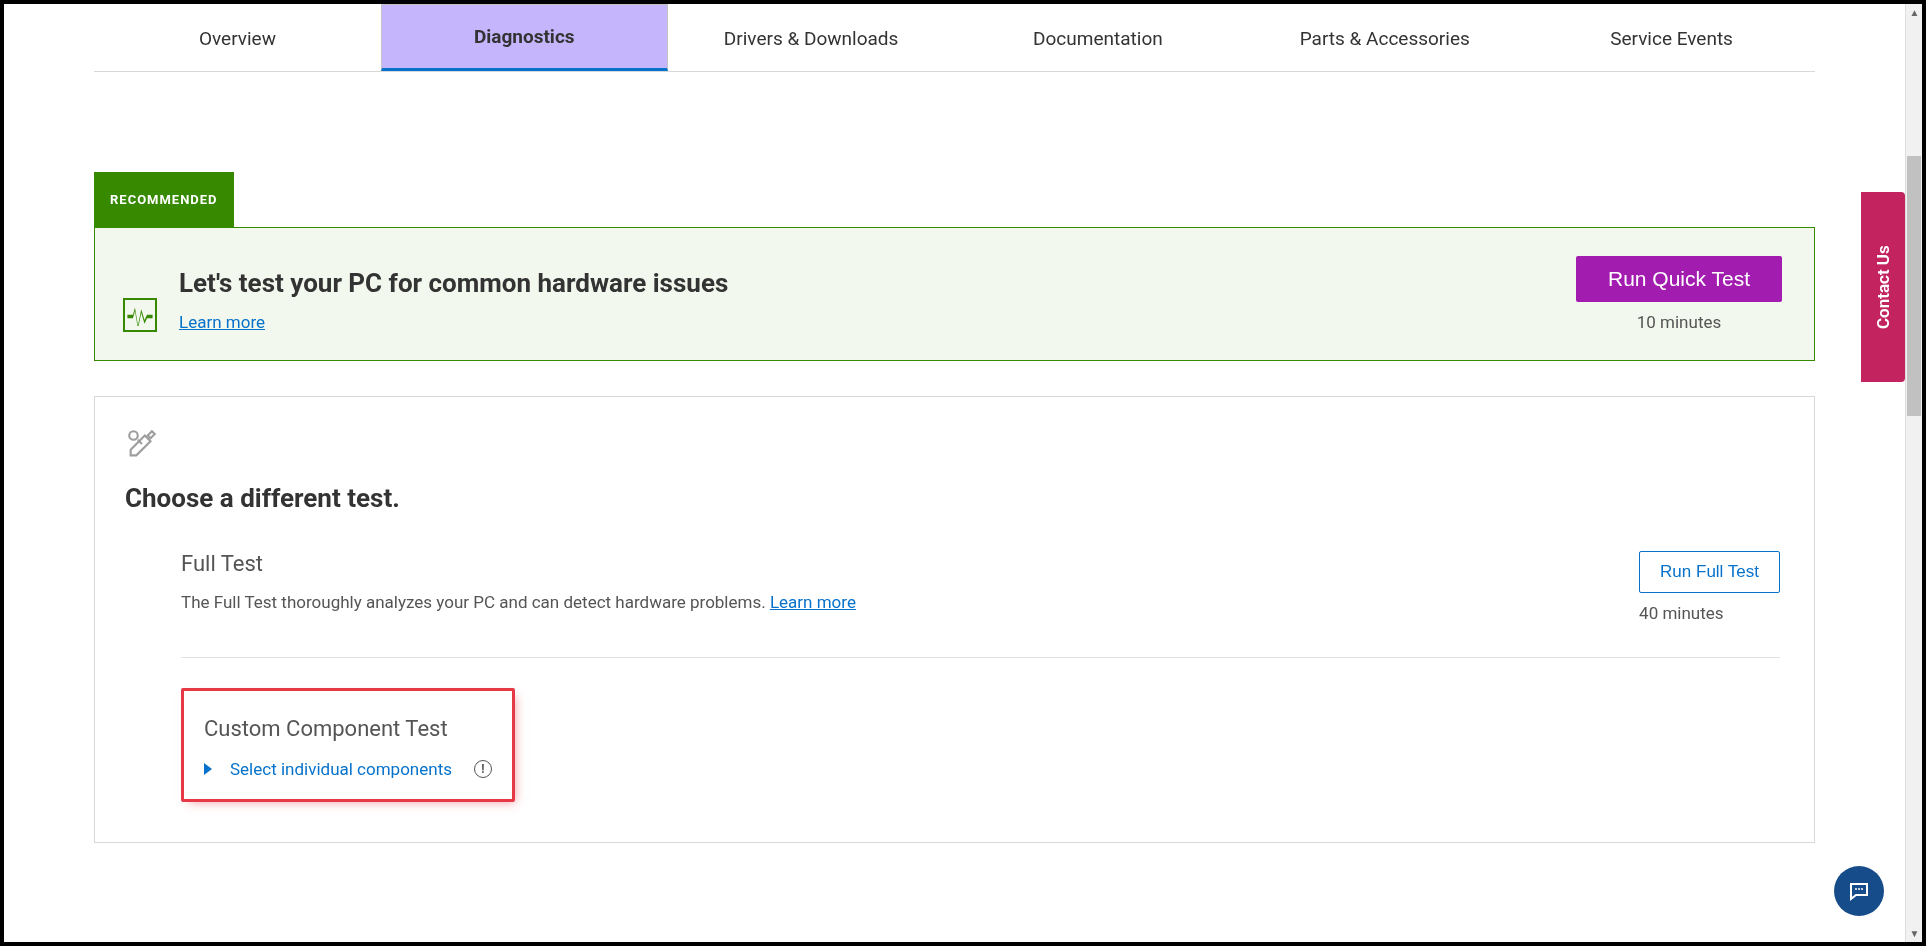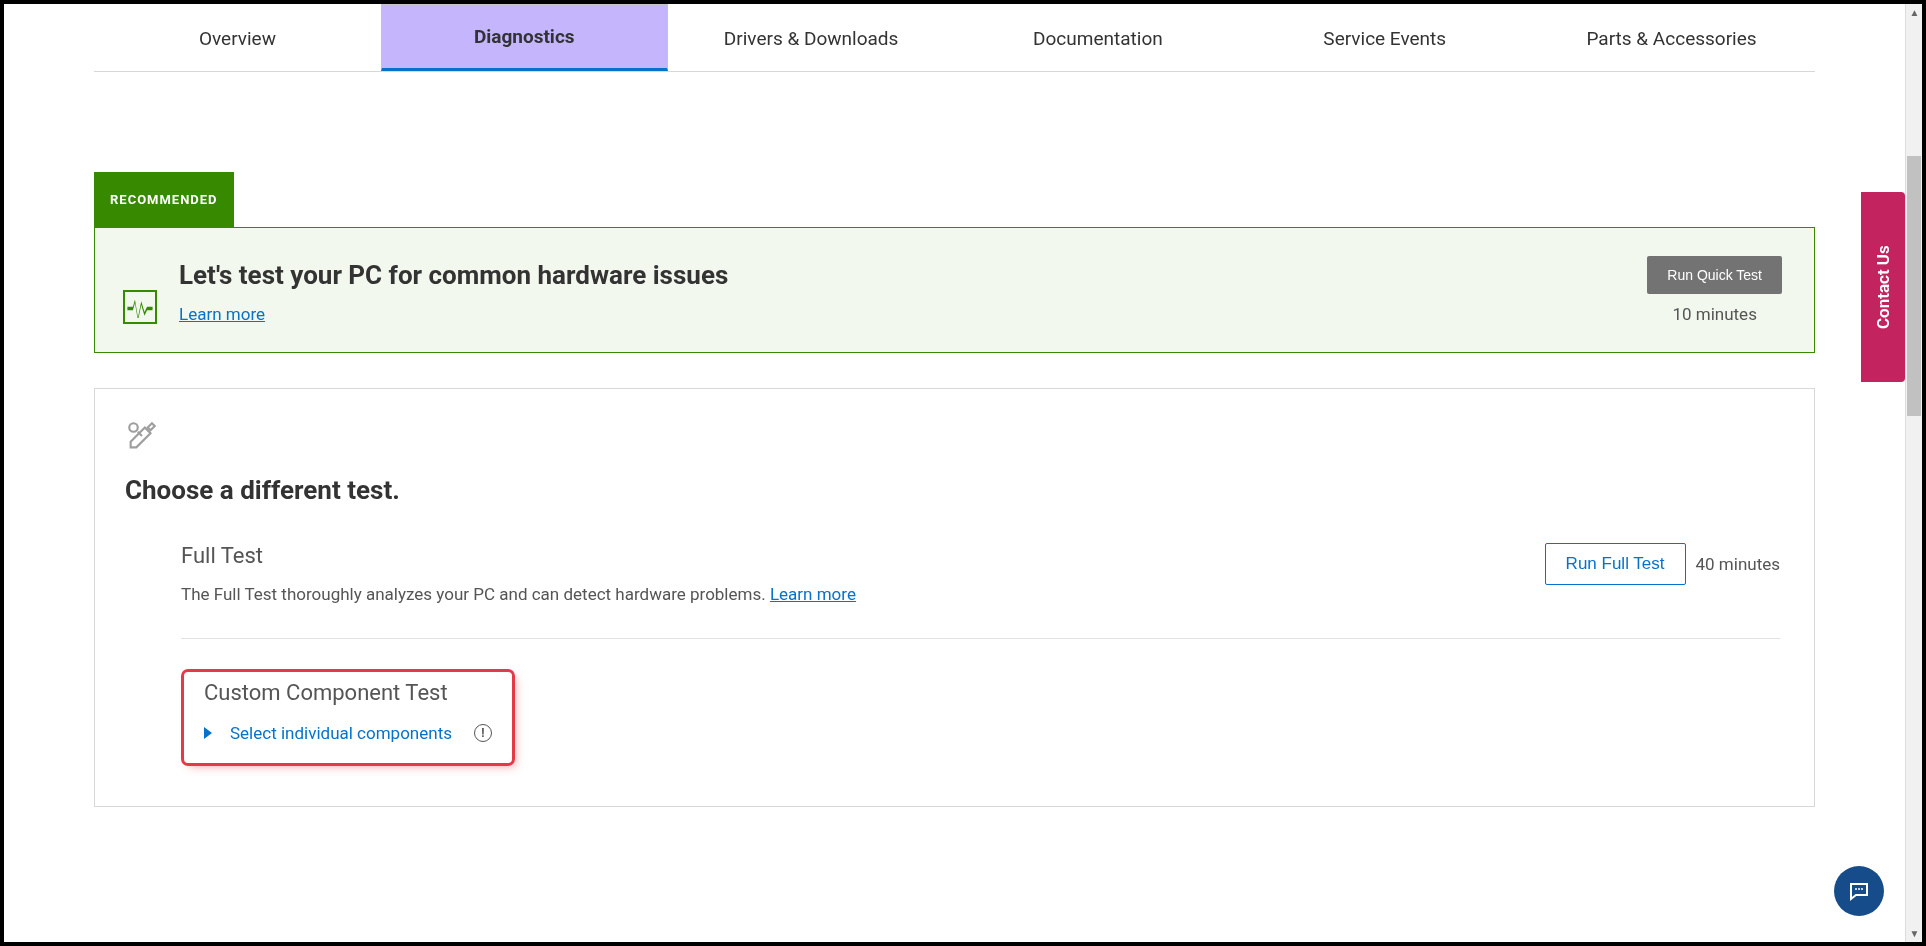--- a/index.html
+++ b/index.html
@@ -98,25 +98,25 @@
   background: #378a00;
   clip-path: polygon(0 40%, 22% 40%, 30% 0%, 42% 100%, 55% 10%, 68% 70%, 78% 40%, 100% 40%, 100% 60%, 78% 60%, 68% 90%, 55% 30%, 42% 120%, 30% 20%, 22% 60%, 0 60%);
   height: 18px; top: 25%;
 }
 .rec-body { flex: 1; }
 .rec-title { font-size: 26px; font-weight: 700; color: #333; margin-bottom: 14px; }
 .rec-desc { font-size: 17px; color: #555; margin-bottom: 8px; }
 .learn-more { color: #0672cb; text-decoration: underline; font-size: 17px; cursor: pointer; }
 .rec-right { display: flex; flex-direction: column; align-items: center; gap: 10px; }
 .btn-primary {
-  background: #737373;
+  background: #a21caf;
   color: #fff;
   border: none;
-  font-size: 14px;
-  padding: 11px 20px;
+  font-size: 21px;
+  padding: 11px 32px;
   border-radius: 2px;
   cursor: pointer;
 }
 .time-note { font-size: 17px; color: #555; }
 
 
 .card-other {
   margin-top: 35px;
   border: 1px solid #d8d8d8;
   padding: 30px 34px 40px 30px;
@@ -135,26 +135,26 @@
 .test-desc { font-size: 17px; color: #555; }
 .btn-outline {
   background: #fff;
   color: #0672cb;
   border: 1px solid #0672cb;
   font-size: 17px;
   padding: 10px 20px;
   border-radius: 2px;
   cursor: pointer;
 }
-.right-col { display: flex; flex-direction: row; align-items: center; gap: 10px; }
+.right-col { display: flex; flex-direction: column; gap: 10px; }
 .divider { border: none; border-top: 1px solid #e2e2e2; margin: 34px 0 30px; }
 .redbox {
   border: 3px solid #e63946;
-  border-radius: 7px;
-  padding: 8px 20px 20px;
+  border-radius: 2px;
+  padding: 25px 20px 20px;
   box-shadow: 4px 4px 10px -4px rgba(230,57,70,0.5);
   display: inline-block;
   min-width: 280px;
 }
 .custom-title { font-size: 22px; color: #555; margin-bottom: 18px; }
 .expand-link { display: inline-flex; align-items: center; gap: 18px; color: #0672cb; font-size: 17px; cursor: pointer; }
 .caret-right {
   width: 0; height: 0;
   border-top: 6px solid transparent;
   border-bottom: 6px solid transparent;
@@ -199,22 +199,22 @@
 </head>
 <body>
 
 <div class="viewport">
 
   <div class="tabbar">
     <div class="tab">Overview</div>
     <div class="tab active">Diagnostics</div>
     <div class="tab">Drivers &amp; Downloads</div>
     <div class="tab">Documentation</div>
+    <div class="tab">Parts &amp; Accessories</div>
     <div class="tab">Service Events</div>
-    <div class="tab">Parts &amp; Accessories</div>
   </div>
 
   <div class="content">
 
     <div>
       <span class="badge-recommended">RECOMMENDED</span>
       <div class="card-recommended">
         <div class="heartbeat-icon"></div>
         <div class="rec-body">
           <div class="rec-title">Let's test your PC for common hardware issues</div>

